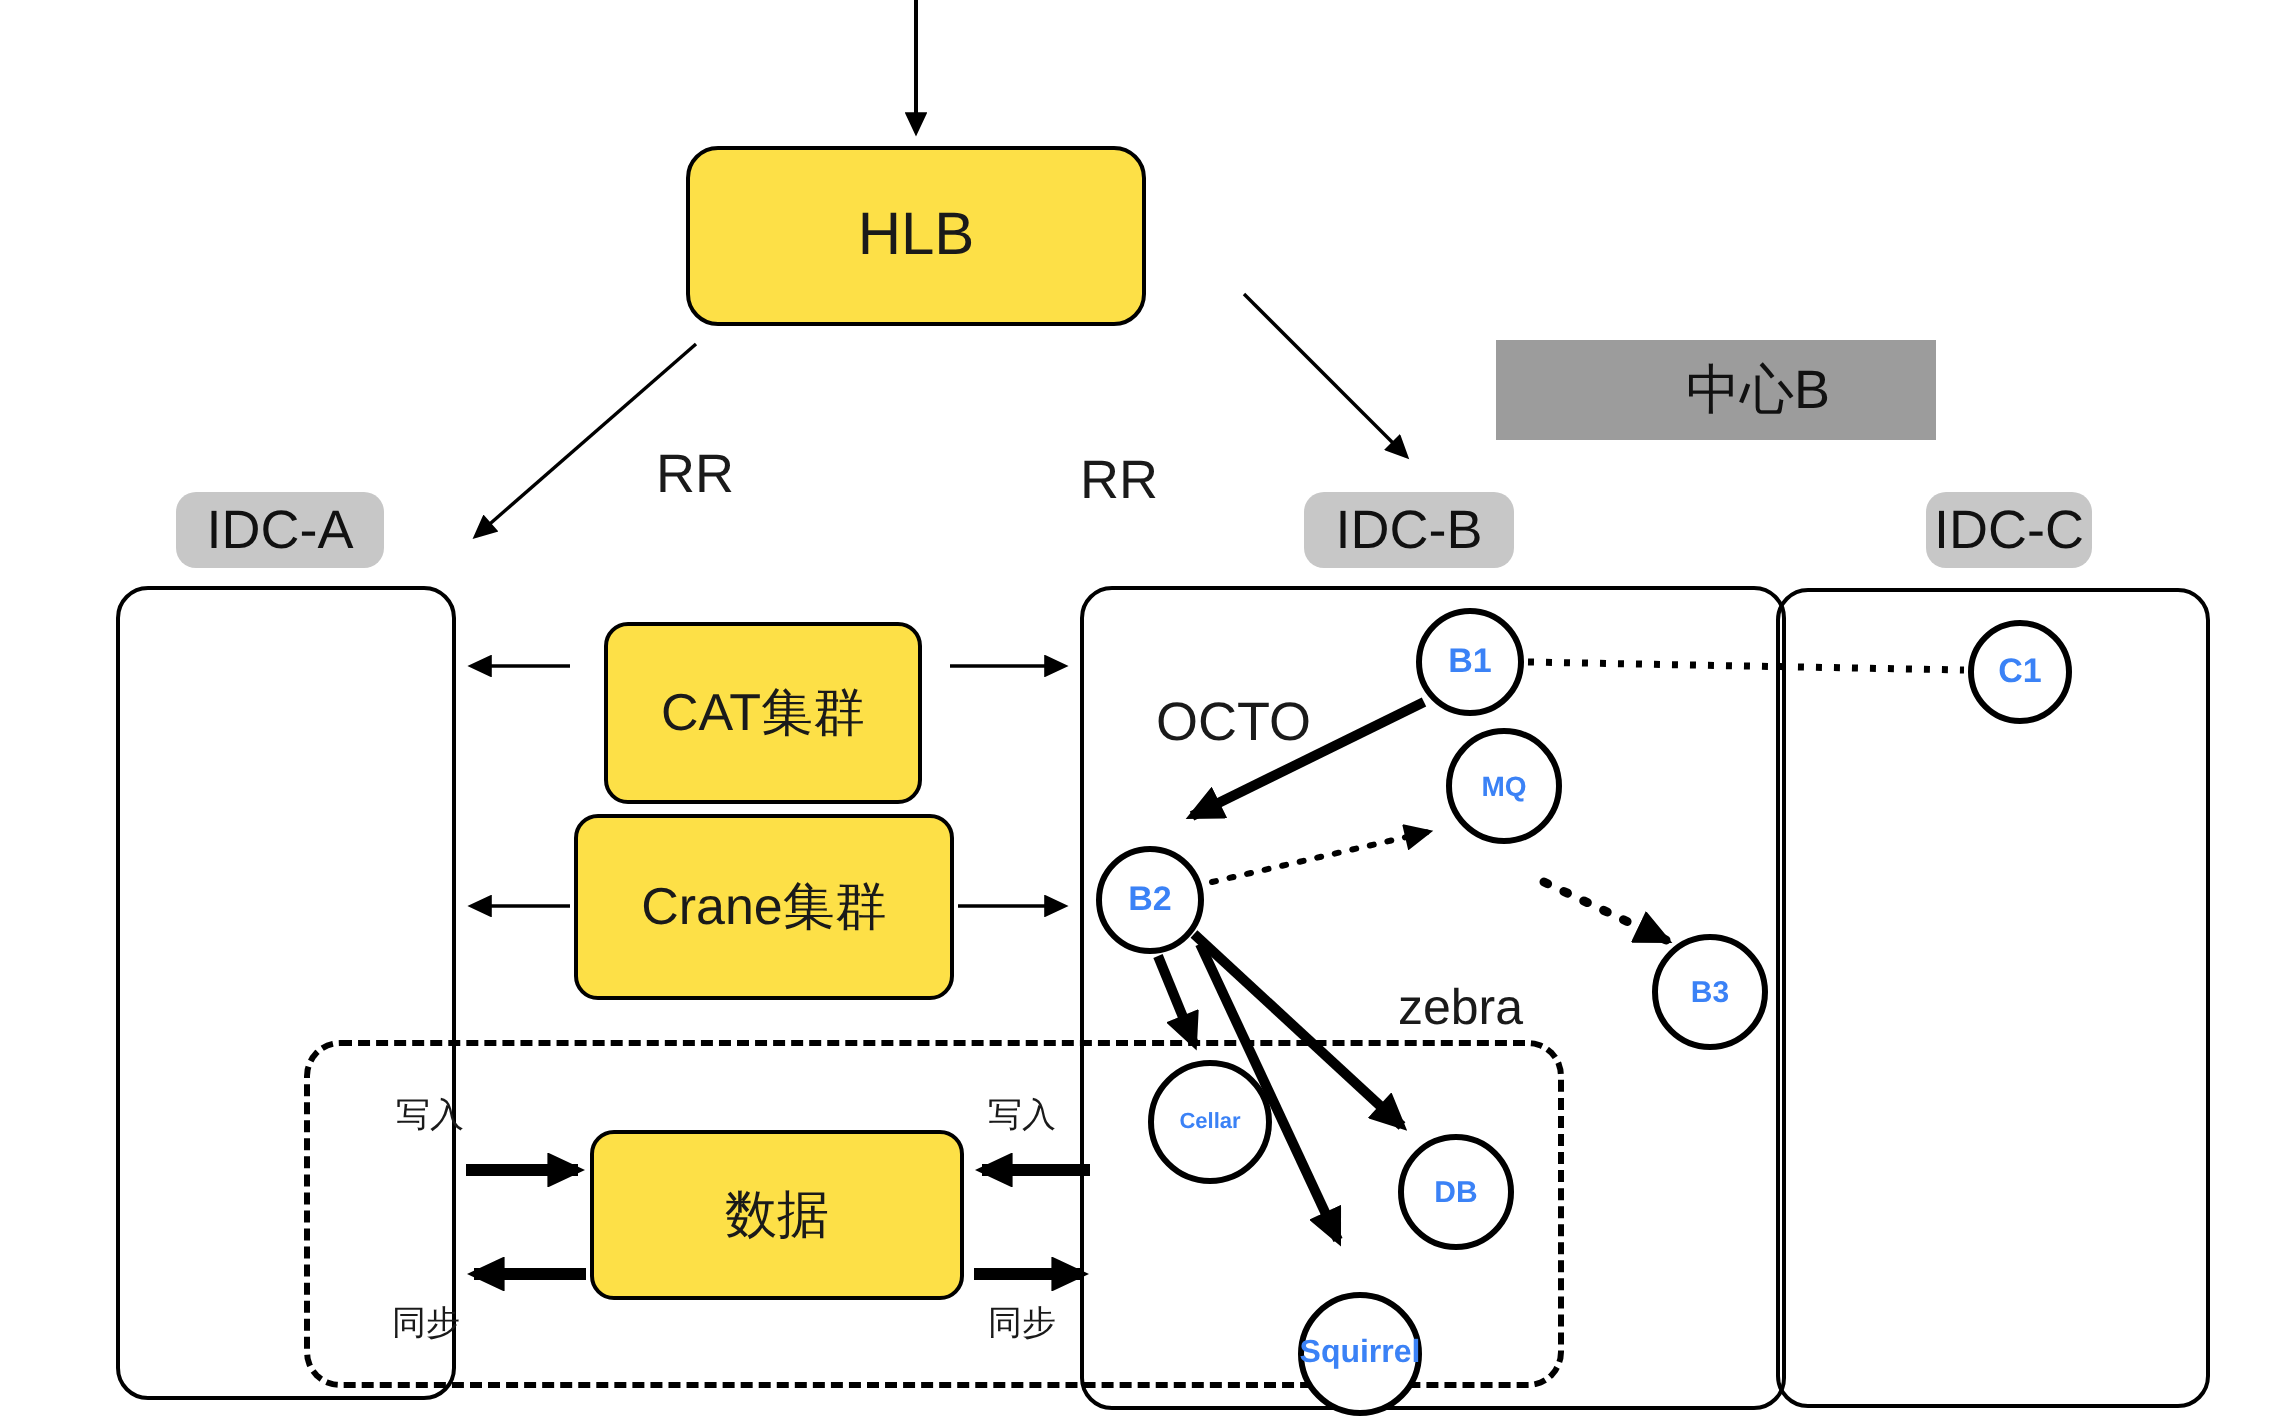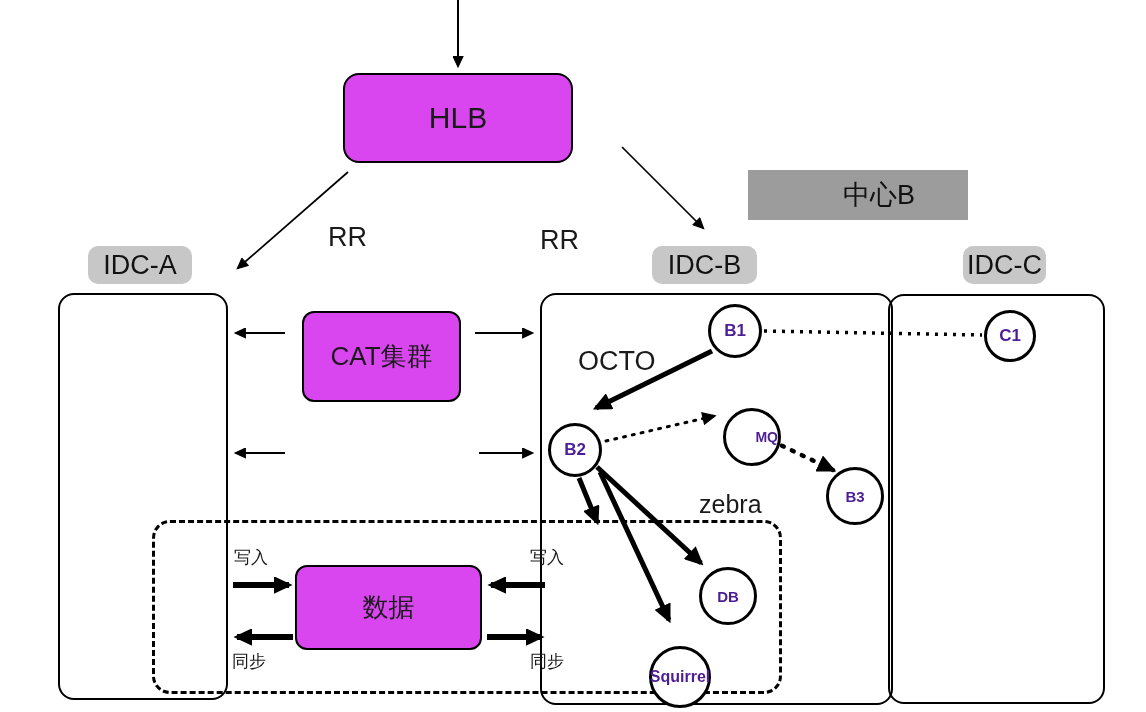--- a/index.html
+++ b/index.html
@@ -9,40 +9,40 @@
   .lines { position:absolute; left:0; top:0; z-index:2; }
   .container-box {
     position:absolute; border:2px solid #000; border-radius:16px;
     background:transparent; z-index:1;
   }
   .dashed-region {
     position:absolute; border:3px dashed #000; border-radius:18px;
     background:transparent; z-index:1;
   }
   .node-box {
-    position:absolute; border:2px solid #000; border-radius:12px; background:#d946ef;
+    position:absolute; border:2px solid #000; border-radius:12px; background:#fde047;
     display:flex; align-items:center; justify-content:center;
     font-size:26px; color:#1a1a1a; z-index:3;
   }
   .gray-label {
     position:absolute; background: var(--idc-label-bg, #c7c7c7);
     display:flex; align-items:center; justify-content:center;
     font-size:27px; color:#111; z-index:3;border-radius:10px;
   }
   .banner {
     position:absolute; background: var(--center-b-bg, #9c9c9c);
     display:flex; align-items:center; justify-content:center;
     font-size:27px; color:#111; z-index:3;
   }
   .text-label { position:absolute; font-size:27px; color:#1a1a1a; z-index:3; white-space:nowrap; }
-  .small-label { position:absolute; font-size:17px; color:#1a1a1a; z-index:3; white-space:nowrap;margin-left:36px; }
+  .small-label { position:absolute; font-size:17px; color:#1a1a1a; z-index:3; white-space:nowrap; }
   .circle {
     position:absolute; border:3px solid #000; border-radius:50%; background:#fff;
     display:flex; align-items:center; justify-content:center;
-    font-weight:bold; color:#4c1d95; z-index:3; text-align:center;
+    font-weight:bold; color:#3b82f6; z-index:3; text-align:center;
   }
   svg line, svg path { stroke:#000; }
 </style>
 </head>
 <body>
 
 <div class="stage">
 
   <div class="container-box" style="left:58px; top:293px; width:170px; height:407px;"></div>
   <div class="container-box" style="left:540px; top:293px; width:353px; height:412px;"></div>
@@ -105,43 +105,49 @@
   <div class="gray-label" style="left:963px; top:246px; width:83px; height:38px;">
     <span>IDC-C</span>
   </div>
 
   <div class="text-label" style="left:328px; top:222px;">RR</div>
   <div class="text-label" style="left:540px; top:225px;">RR</div>
 
   <div class="node-box" style="left:302px; top:289px; width:159px; height:91px;margin-top:22px;">
     <span>CAT集群</span>
   </div>
+  <div class="node-box" style="left:287px; top:407px; width:190px; height:93px;">
+    <span>Crane集群</span>
+  </div>
   <div class="node-box" style="left:295px; top:565px; width:187px; height:85px;">
     <span>数据</span>
   </div>
 
   <div class="text-label" style="left:578px; top:346px;">OCTO</div>
   <div class="text-label" style="left:699px; top:490px; font-size:25px;">zebra</div>
 
   <div class="small-label" style="left:198px; top:546px;">写入</div>
   <div class="small-label" style="left:196px; top:650px;">同步</div>
   <div class="small-label" style="left:494px; top:546px;">写入</div>
   <div class="small-label" style="left:494px; top:650px;">同步</div>
 
   <div class="circle" style="left:708px; top:304px; width:54px; height:54px; font-size:17px;">
     <span>B1</span>
   </div>
   <div class="circle" style="left:548px; top:423px; width:54px; height:54px; font-size:17px;">
     <span>B2</span>
   </div>
-  <div class="circle" style="left:723px; top:408px; width:58px; height:58px; font-size:14px;justify-content:flex-end;">
+  <div class="circle" style="left:723px; top:364px; width:58px; height:58px; font-size:14px;">
     <span>MQ</span>
   </div>
   <div class="circle" style="left:826px; top:467px; width:58px; height:58px; font-size:15px;">
     <span>B3</span>
+  </div>
+  <div class="circle" style="left:574px; top:530px; width:62px; height:62px; font-size:11px;">
+    <span>Cellar</span>
   </div>
   <div class="circle" style="left:699px; top:567px; width:58px; height:58px; font-size:15px;">
     <span>DB</span>
   </div>
   <div class="circle" style="left:649px; top:646px; width:62px; height:62px; font-size:16px;">
     <span>Squirrel</span>
   </div>
   <div class="circle" style="left:984px; top:310px; width:52px; height:52px; font-size:17px;align-items:center;">
     <span>C1</span>
   </div>

